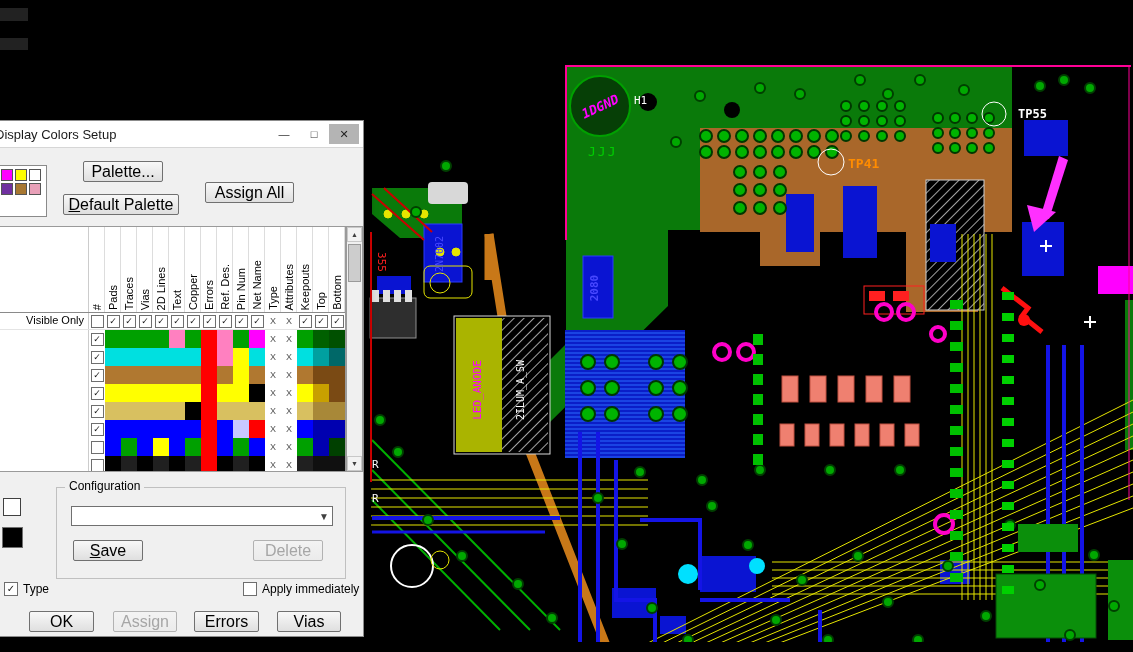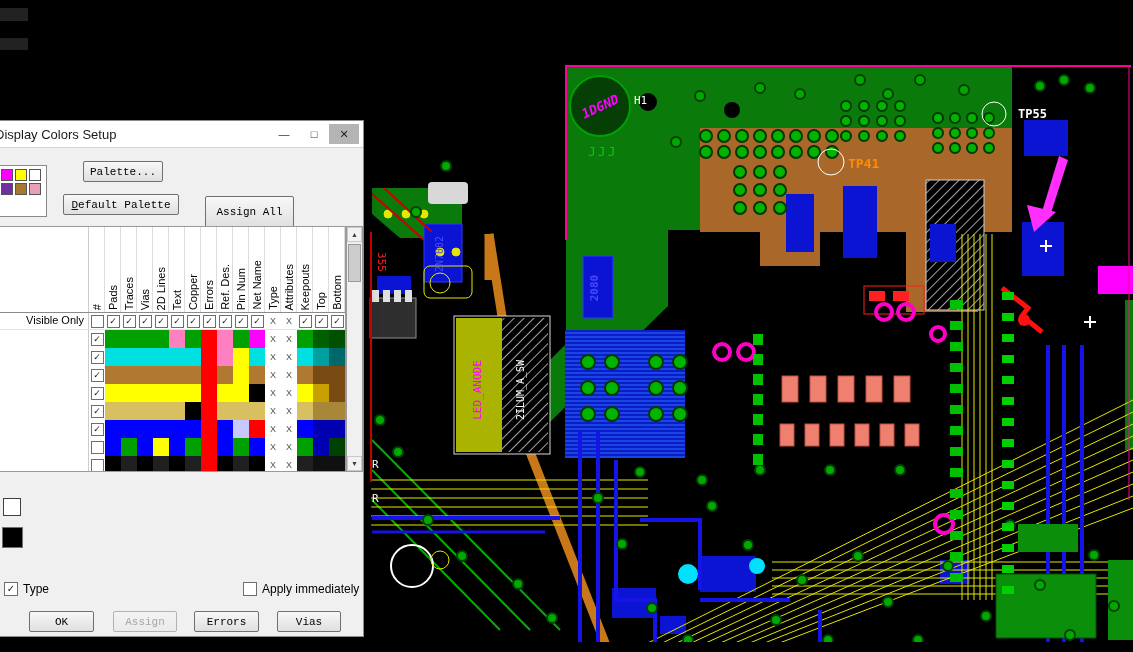--- a/index.html
+++ b/index.html
@@ -13,21 +13,21 @@
   .title{padding-left:10px;font-size:13px;color:#1a1a1a;}
   .winbtns{margin-left:auto;display:flex;align-items:center;height:100%;}
   .winbtn{width:30px;height:20px;display:flex;align-items:center;justify-content:center;font-size:11px;color:#333;}
   .winbtn.close{background:#b4b4b4;margin-right:4px;color:#222;}
 
   .palette-preview{position:absolute;left:12px;top:44px;width:50px;height:52px;background:#fff;border:1px solid #8a8a8a;
                    display:flex;flex-wrap:wrap;align-content:flex-start;padding:3px;gap:2px;box-sizing:border-box;}
   .pswatch{width:12px;height:12px;border:1px solid #555;box-sizing:border-box;}
 
   .btn{position:absolute;background:linear-gradient(#f8f8f8,#dfdfdf);border:1px solid #707070;border-radius:2px;
-       font-size:11px;font-family:Liberation Mono, monospace;color:#000;display:flex;align-items:center;justify-content:center;padding:0;cursor:default;}
+       font-size:16px;font-family:Liberation Sans, sans-serif;color:#000;display:flex;align-items:center;justify-content:center;padding:0;cursor:default;}
   .btn .lbl{display:block;}
   .btn .ul::first-letter{text-decoration:underline;}
   .btn.disabled{color:#a6a6a6;border-color:#b2b2b2;background:linear-gradient(#f3f3f3,#ebebeb);}
 
   
   .gridwrap{position:absolute;left:0;top:105px;width:361px;height:246px;background:#fff;
             border:1px solid #9a9a9a;border-left:none;overflow:hidden;box-sizing:border-box;}
   .ghead{display:flex;height:86px;border-bottom:1px solid #8a8a8a;box-sizing:border-box;}
   .glabel-h{width:104px;flex:0 0 104px;border-right:1px solid #cccccc;box-sizing:border-box;}
   .hcells{display:flex;}
@@ -456,21 +456,21 @@
         <div class="pswatch" style="background: rgb(168, 120, 50);"></div>
         <div class="pswatch" style="background: rgb(232, 160, 184);"></div>
       </div>
 
     <button class="btn" style="left:98px;top:40px;width:80px;height:21px;">
         <span class="lbl">Palette...</span>
       </button>
     <button class="btn" style="left:78px;top:73px;width:116px;height:21px;">
         <span class="lbl ul">Default Palette</span>
       </button>
-    <button class="btn" style="left:220px;top:75px;width:89px;height:32px;">
+    <button class="btn" style="left:220px;top:61px;width:89px;height:21px;">
         <span class="lbl">Assign All</span>
       </button>
 
     <div class="gridwrap">
       <div class="ghead">
         <div class="glabel-h"></div>
         <div class="hcells">
             <div class="hcell">
               <span class="vtext">#</span>
             </div>
@@ -760,20 +760,33 @@
 
     <div class="sb">
       <div class="sb-btn up">▲</div>
       <div class="sb-thumb"></div>
       <div class="sb-btn down">▼</div>
     </div>
 
     <div class="swatchA"></div>
     <div class="swatchB"></div>
 
+    <div class="group">
+      <span class="group-label">Configuration</span>
+      <div class="combo">
+        <span class="combo-val"></span>
+        <span class="combo-arrow">▼</span>
+      </div>
+      <button class="btn" style="left:16px;top:52px;width:70px;height:21px;">
+          <span class="lbl ul">Save</span>
+        </button>
+      <button class="btn disabled" style="left:196px;top:52px;width:70px;height:21px;">
+          <span class="lbl">Delete</span>
+        </button>
+    </div>
 
     <div class="cbrow" style="left:19px;top:461px;">
       <span class="cbbox"><span>✓</span></span>
       <span>Type</span>
     </div>
     <div class="cbrow" style="left:258px;top:461px;text-align:center;">
       <span class="cbbox"></span>
       <span>Apply immediately</span>
     </div>
 

